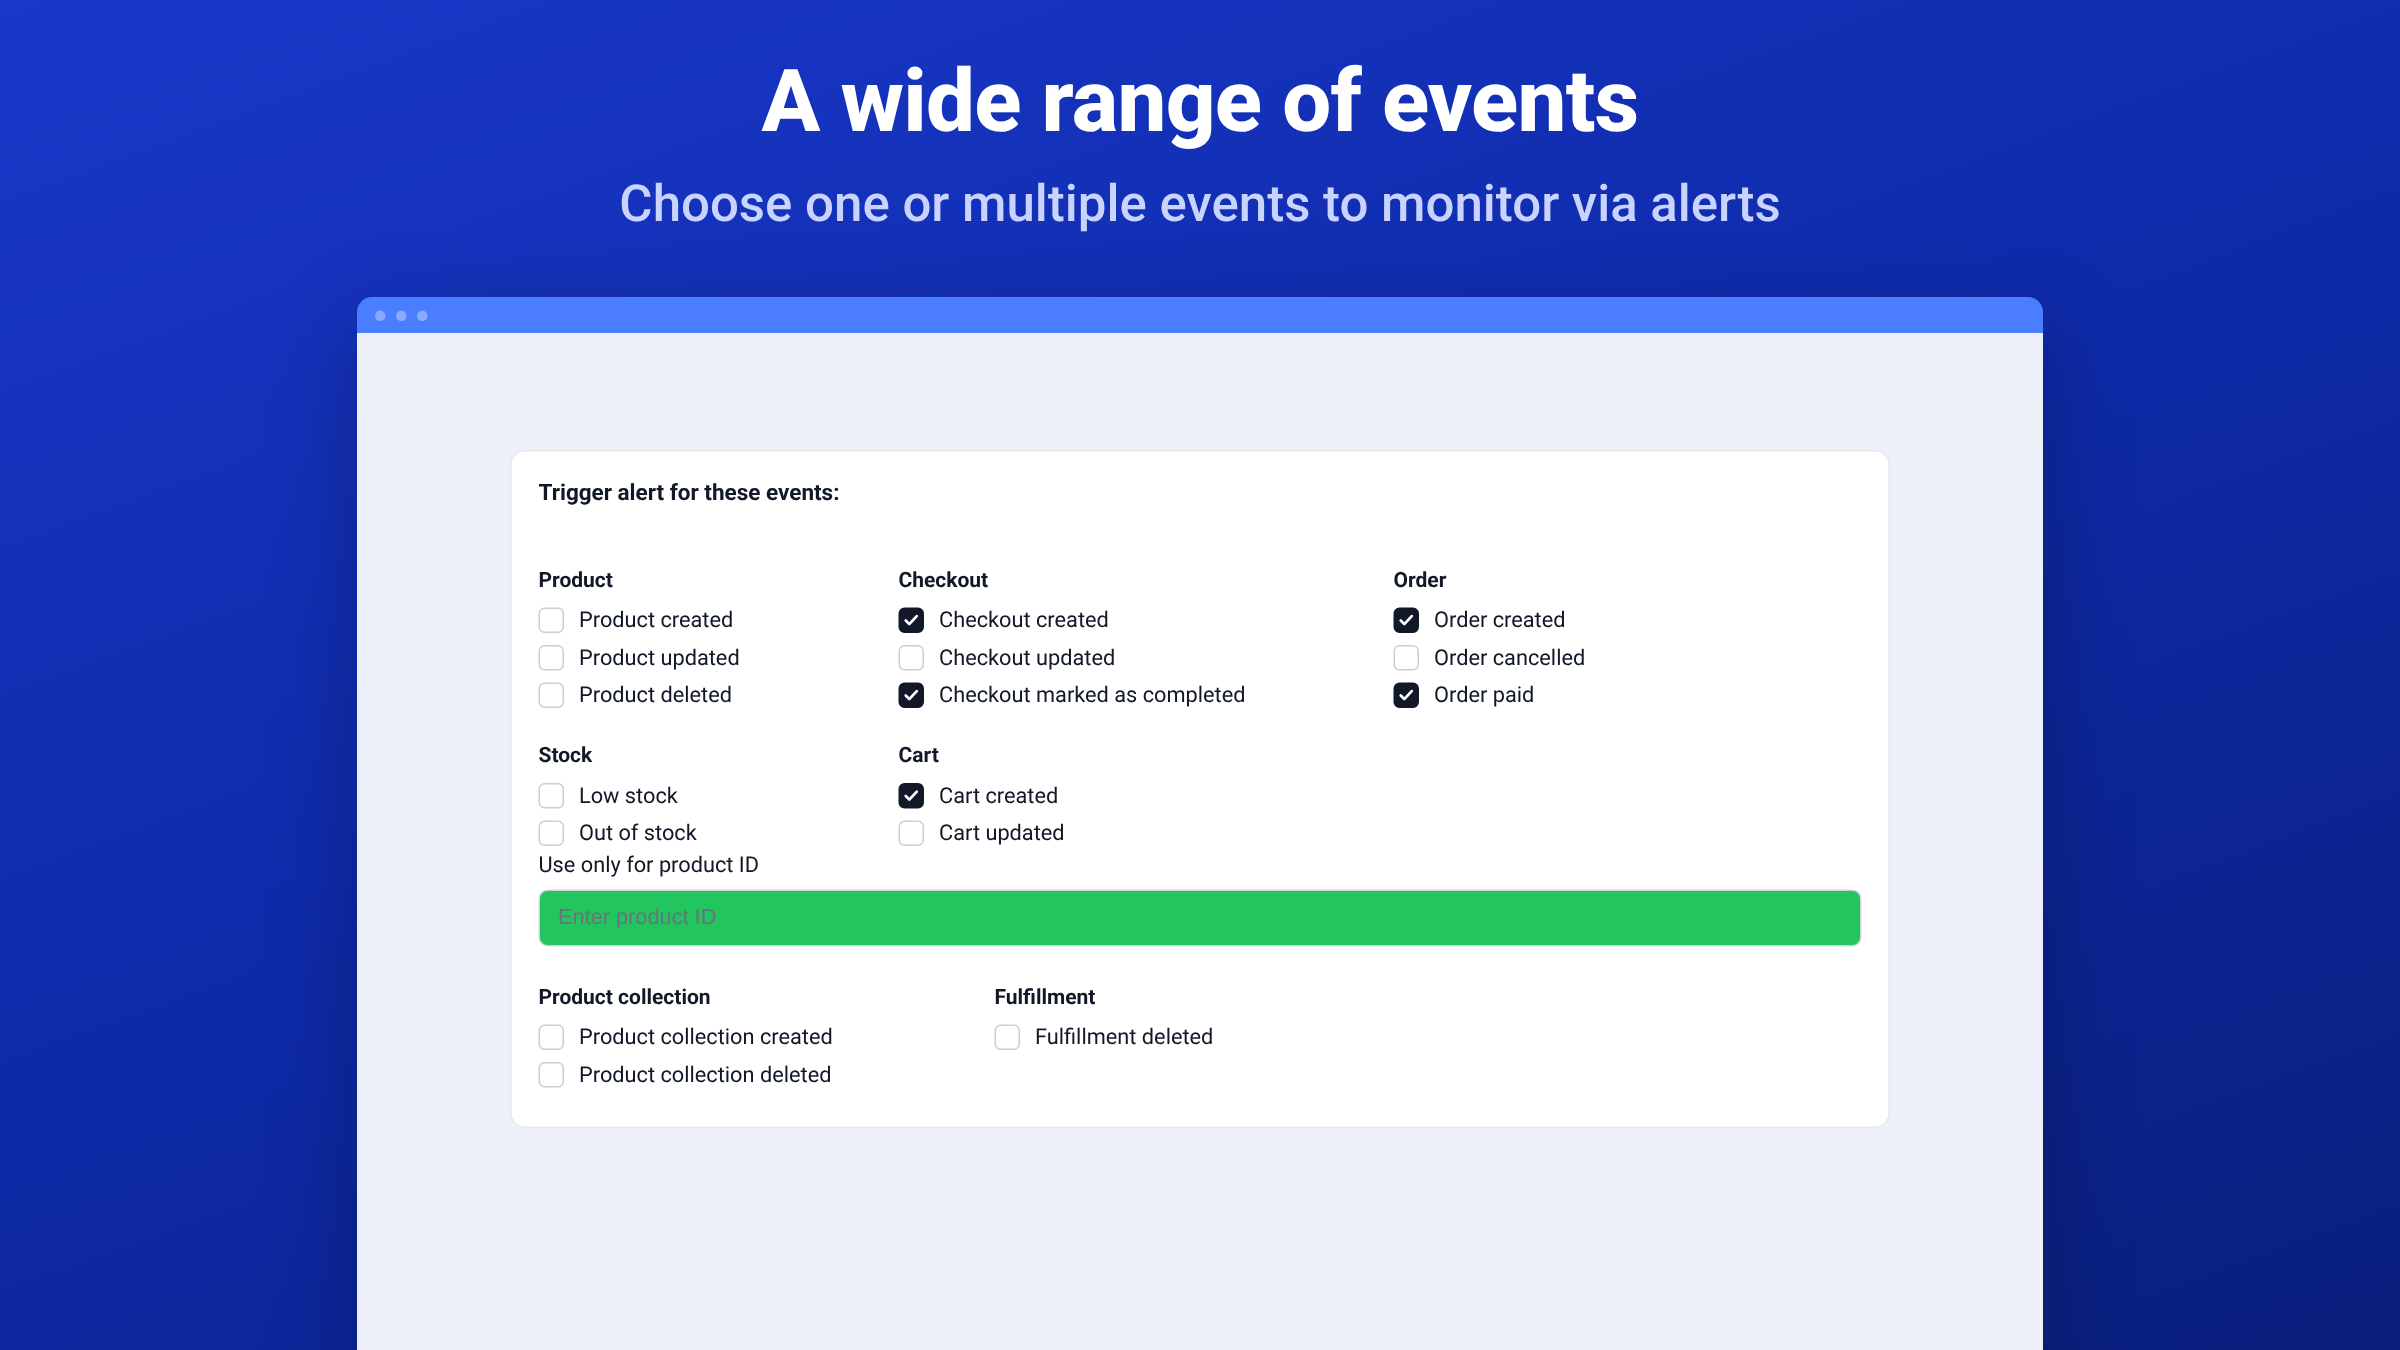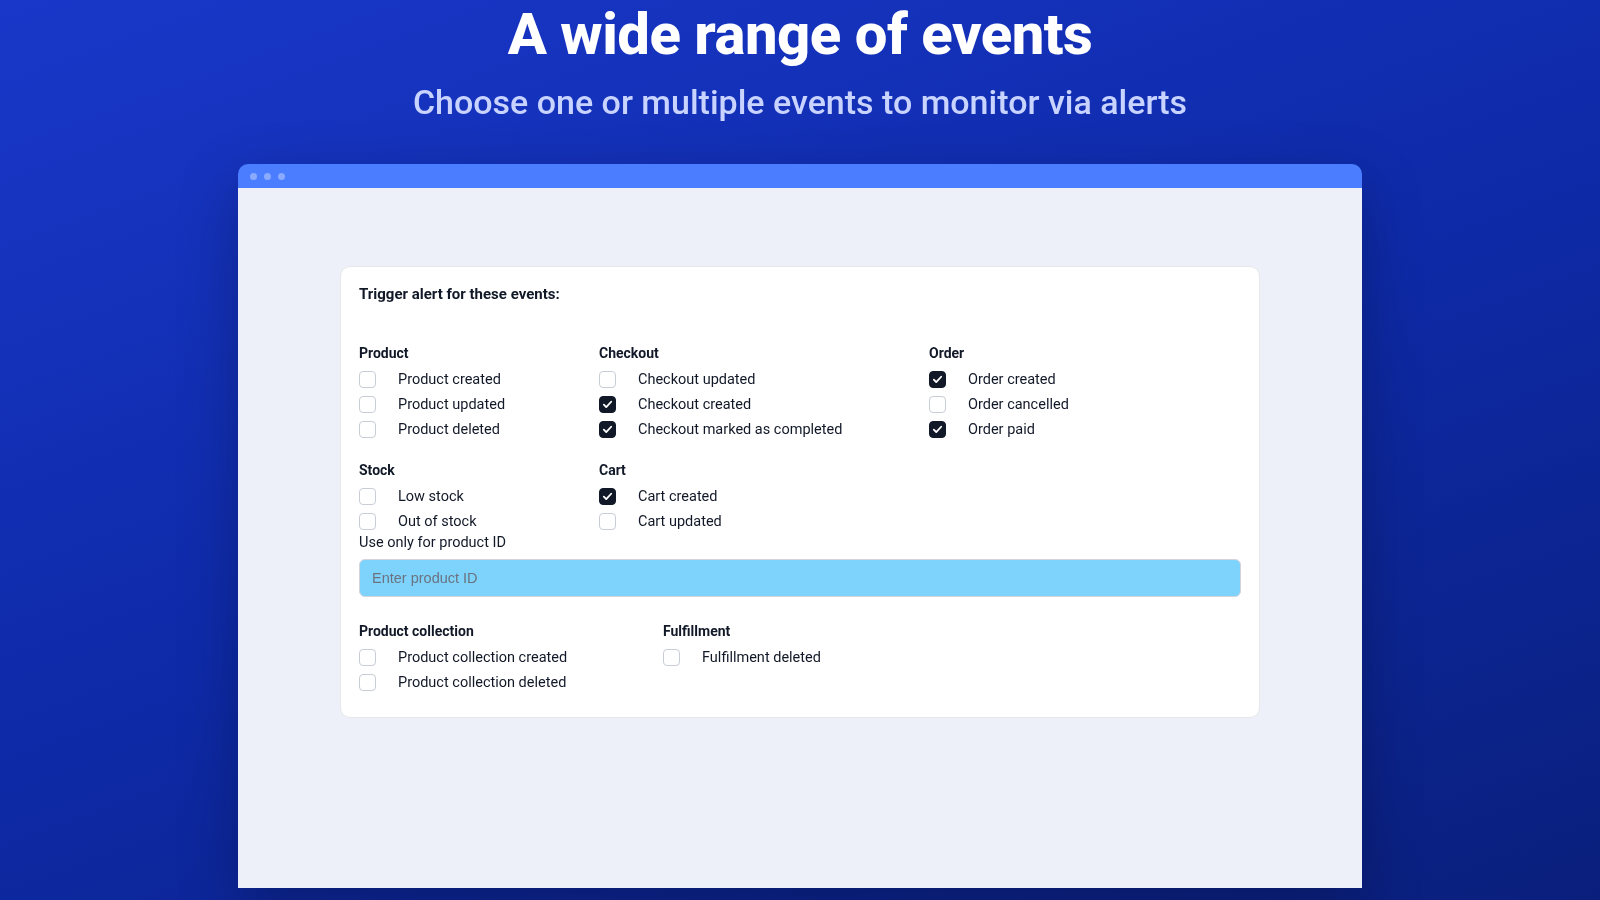--- a/index.html
+++ b/index.html
@@ -4,20 +4,21 @@
 <style>
   * { box-sizing: border-box; margin: 0; padding: 0; }
   html, body { width: 1600px; height: 900px; overflow: hidden; }
   body {
     font-family: -apple-system, BlinkMacSystemFont, "Segoe UI", Roboto, Helvetica, Arial, sans-serif;
     background: linear-gradient(160deg, #1938C9 0%, #0E2AA8 50%, #0A1F7C 100%);
     color: #111;
   }
   .hero {
     text-align: center;
+    padding-top: 34px;
     color: #fff;
   }
   .hero h1 {
     font-size: 58px;
     font-weight: 800;
     letter-spacing: -0.5px;
   }
   .hero p {
     margin-top: 14px;
     font-size: 34px;
@@ -69,21 +70,21 @@
   }
   .group-title {
     font-size: 14px;
     font-weight: 700;
     color: #111827;
     margin-bottom: 6px;
   }
   .option {
     display: flex;
     align-items: flex-end;
-    gap: 22px;
+    gap: 10px;
     padding: 4px 0;
   }
   .cb {
     width: 17px; height: 17px;
     border: 1.5px solid #C9CDD6;
     border-radius: 4px;
     background: #fff;
     display: inline-flex;
     align-items: center;
     justify-content: center;
@@ -105,21 +106,21 @@
     margin-bottom: 8px;
   }
   .text-input {
     width: 100%;
     height: 34px;
     border: 1px solid #D1D5DB;
     border-radius: 6px;
     padding: 18px 12px;
     font-size: 14.5px;
     color: #111827;
-    background: #7dd3fc;
+    background: #22c55e;
   }
   .text-input::placeholder { color: #6B7280; }
   .lower-grid {
     margin-top: 26px;
     display: grid;
     grid-template-columns: 304px 283px 1fr;
   }
 </style>
 </head>
 <body>
@@ -151,30 +152,30 @@
               <span class="option-label">Product updated</span>
             </div>
             <div class="option">
               <span class="cb"></span>
               <span class="option-label">Product deleted</span>
             </div>
           </div>
         <div>
             <div class="group-title">Checkout</div>
             <div class="option">
+              <span class="cb checked">
+                <svg viewBox="0 0 12 12">
+                  <path d="M2 6.2 L4.6 8.8 L10 3" stroke="#fff" stroke-width="2" fill="none" stroke-linecap="round" stroke-linejoin="round"></path>
+                </svg>
+              </span>
+              <span class="option-label">Checkout created</span>
+            </div>
+            <div class="option">
               <span class="cb"></span>
               <span class="option-label">Checkout updated</span>
-            </div>
-            <div class="option">
-              <span class="cb checked">
-                <svg viewBox="0 0 12 12">
-                  <path d="M2 6.2 L4.6 8.8 L10 3" stroke="#fff" stroke-width="2" fill="none" stroke-linecap="round" stroke-linejoin="round"></path>
-                </svg>
-              </span>
-              <span class="option-label">Checkout created</span>
             </div>
             <div class="option">
               <span class="cb checked">
                 <svg viewBox="0 0 12 12">
                   <path d="M2 6.2 L4.6 8.8 L10 3" stroke="#fff" stroke-width="2" fill="none" stroke-linecap="round" stroke-linejoin="round"></path>
                 </svg>
               </span>
               <span class="option-label">Checkout marked as completed</span>
             </div>
           </div>

